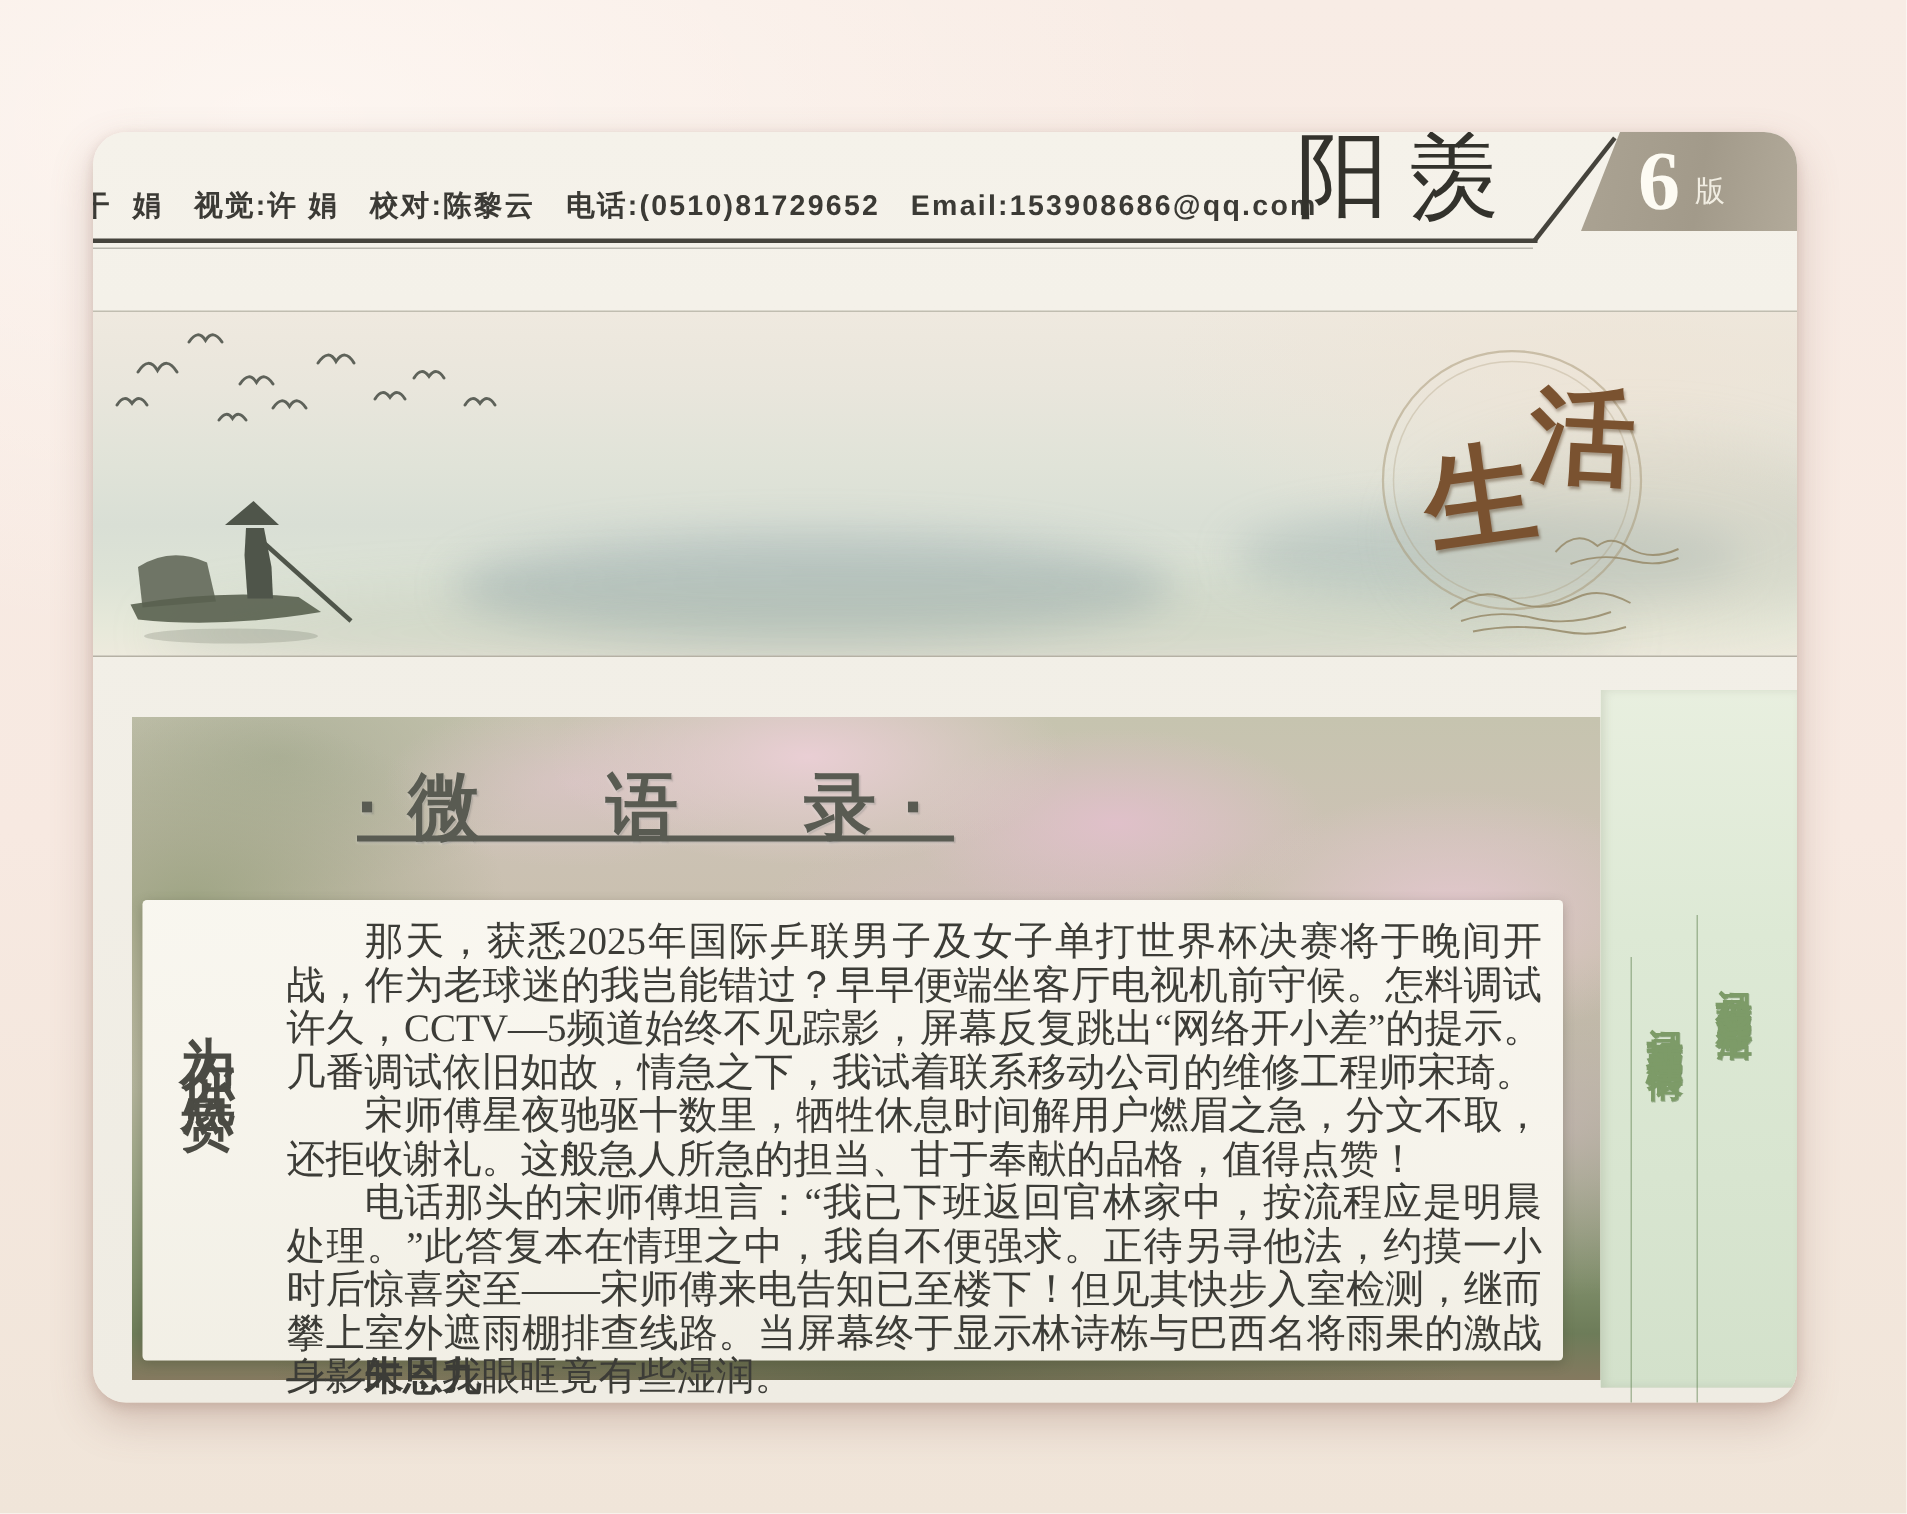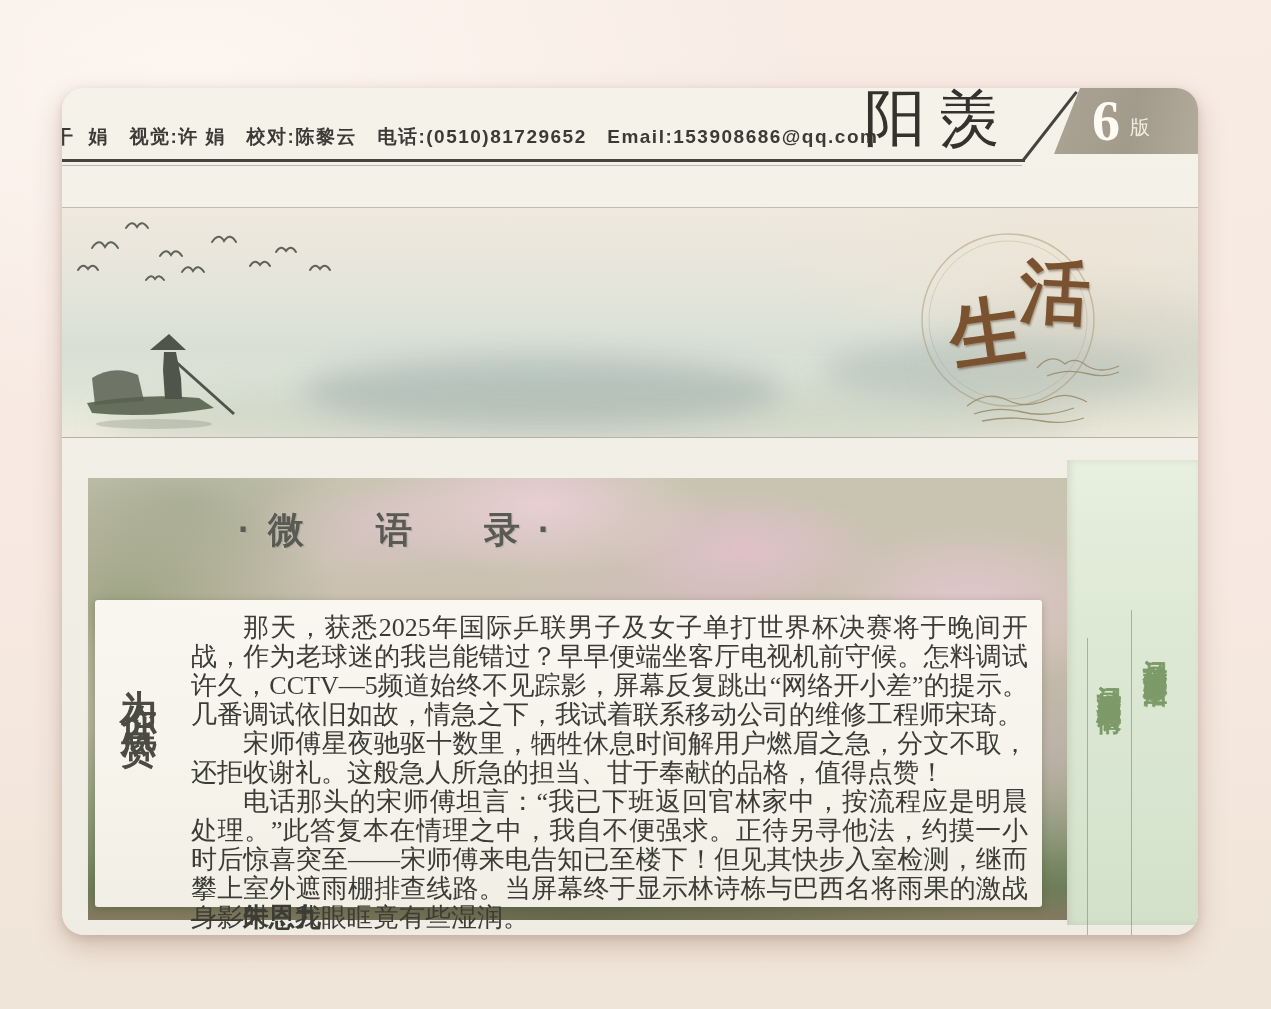--- a/index.html
+++ b/index.html
@@ -76,22 +76,23 @@
       radial-gradient(ellipse 180px 80px at 30% 10%, rgba(221,197,201,.7), rgba(221,197,201,0) 70%),
       radial-gradient(ellipse 260px 120px at 60% 34%, rgba(216,186,197,.55), rgba(216,186,197,0) 70%),
       radial-gradient(ellipse 200px 150px at 97% 62%, rgba(212,186,196,.5), rgba(212,186,196,0) 75%),
       radial-gradient(ellipse 280px 170px at 4% 28%, rgba(148,158,122,.8), rgba(148,158,122,0) 75%),
       radial-gradient(ellipse 240px 120px at 10% 6%, rgba(168,173,148,.8), rgba(168,173,148,0) 75%),
       radial-gradient(ellipse 500px 120px at 50% 100%, rgba(80,92,62,.55), rgba(80,92,62,0) 80%),
       linear-gradient(180deg,#c6c4af 0%,#ccc2b4 18%,#c8bfad 36%,#b3b39b 55%,#9aa384 70%,#7e8d69 85%,#6d7c59 93%,#84795f 100%);
   }
   .headline{
     position:absolute;left:150px;top:28px;
-    font-size:36px;font-weight:bold;letter-spacing:18px;color:#595b52;
+    font-size:48px;font-weight:bold;letter-spacing:18px;color:#595b52;
     text-shadow:0 1px 2px rgba(255,255,255,.30), 1px 1px 1px rgba(60,60,55,.25);
+    text-decoration:underline;
   }
   
   .greenstrip{
     position:absolute;left:1005px;top:372px;width:131px;height:465px;z-index:1;
     background:linear-gradient(180deg,#e8efdf 0%,#dde9d5 35%,#d8e5d0 70%,#d3e1cb 100%);
     box-shadow:inset 3px 0 6px rgba(120,130,105,.18);
   }
   .vrule{position:absolute;width:1px;background:rgba(110,140,95,.55);}
   .vl1{left:64px;top:150px;height:330px;}
   .vl2{left:20px;top:178px;height:330px;}

